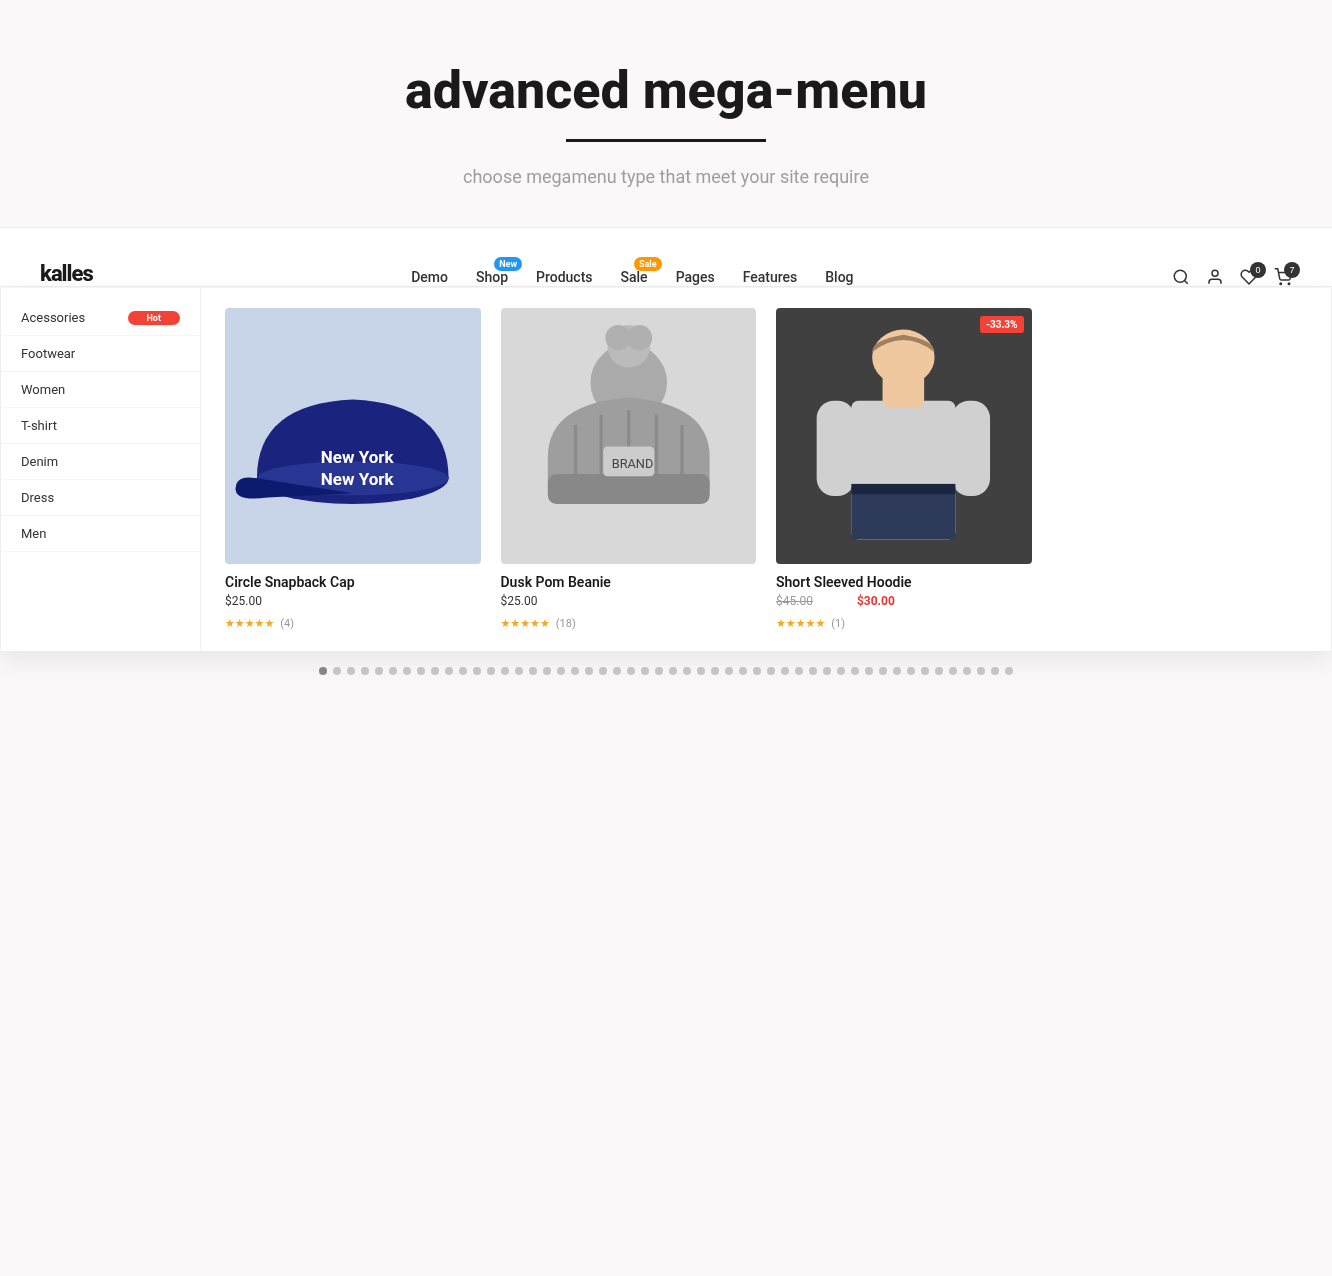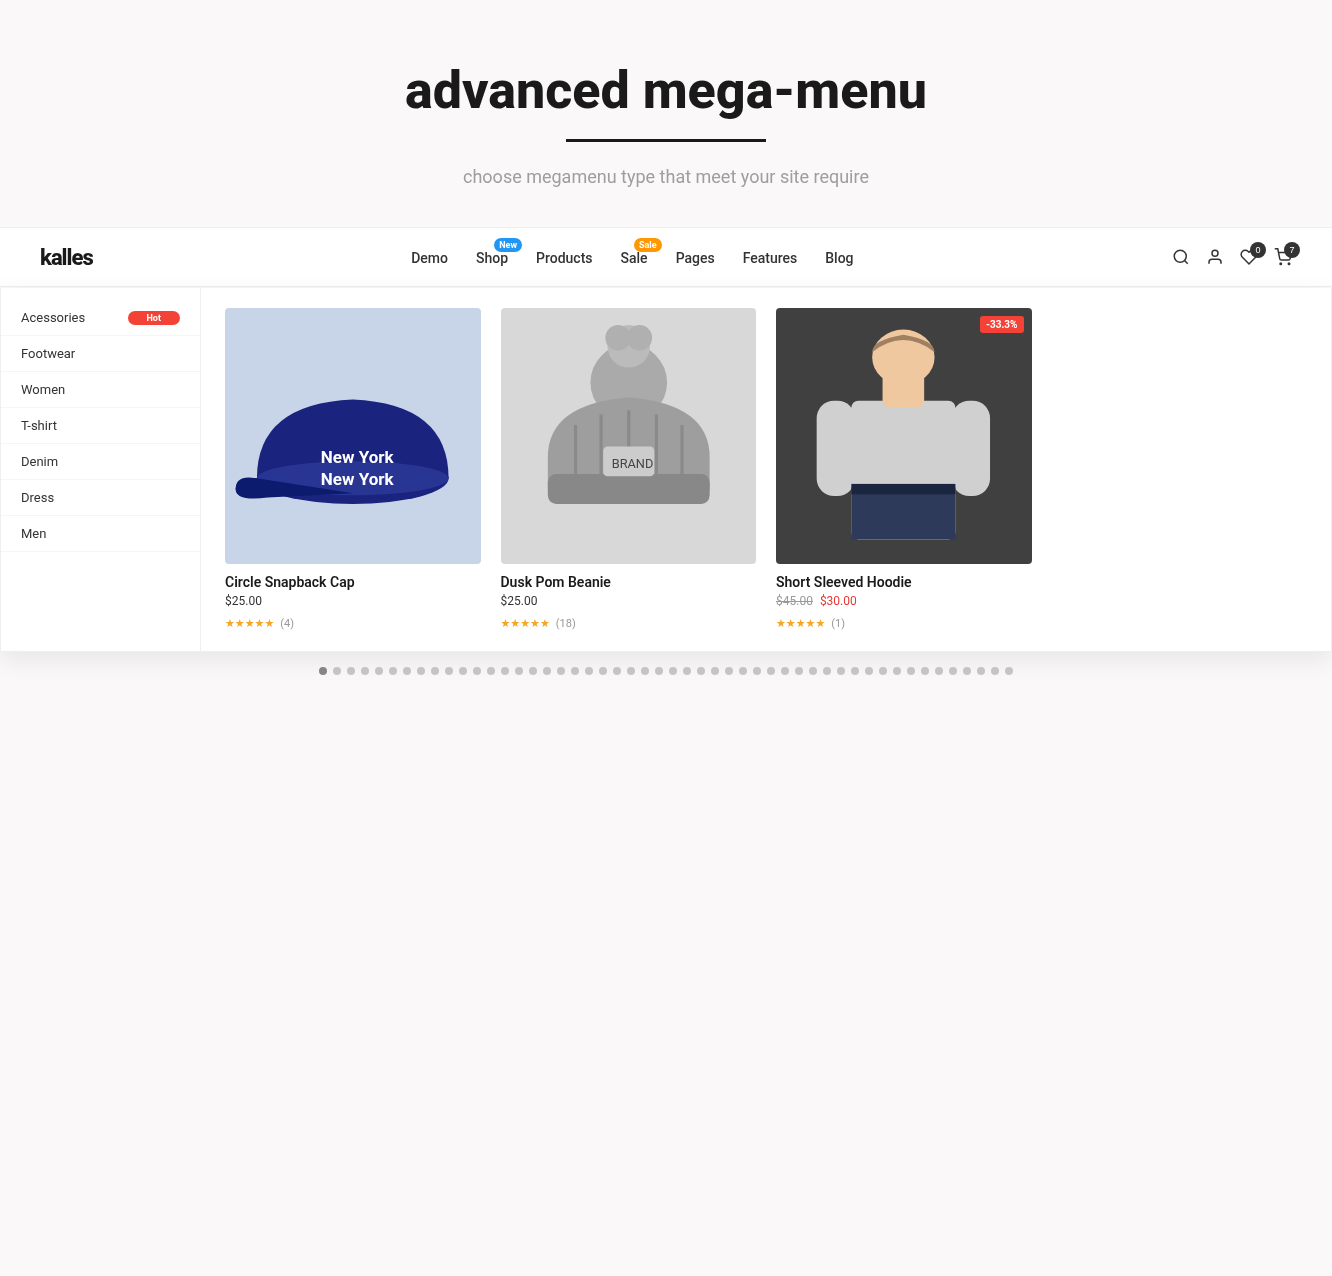--- a/index.html
+++ b/index.html
@@ -33,21 +33,21 @@
       font-weight: 400;
     }
 
     
     .navbar {
       background: #fff;
       border-top: 1px solid #eee;
       border-bottom: 1px solid #eee;
       padding: 0 40px;
       display: flex;
-      align-items: center;
+      align-items: flex-end;
       justify-content: space-between;
       height: 60px;
       position: relative;
     }
     .logo {
       font-size: 22px;
       font-weight: 800;
       color: #1a1a1a;
       letter-spacing: -1px;
     }
@@ -189,21 +189,22 @@
       color: #333;
       margin-bottom: 4px;
     }
     .product-price-old {
       text-decoration: line-through;
       color: #999;
       margin-right: 4px;
     }
     .product-price-new {
       color: #e53935;
-      font-weight: 400;
+      font-weight: 700;
+      margin-left: 37px;
     }
     .stars {
       color: #f5a623;
       font-size: 11px;
     }
     .star-count {
       color: #999;
       font-size: 11px;
       margin-left: 2px;
     }

